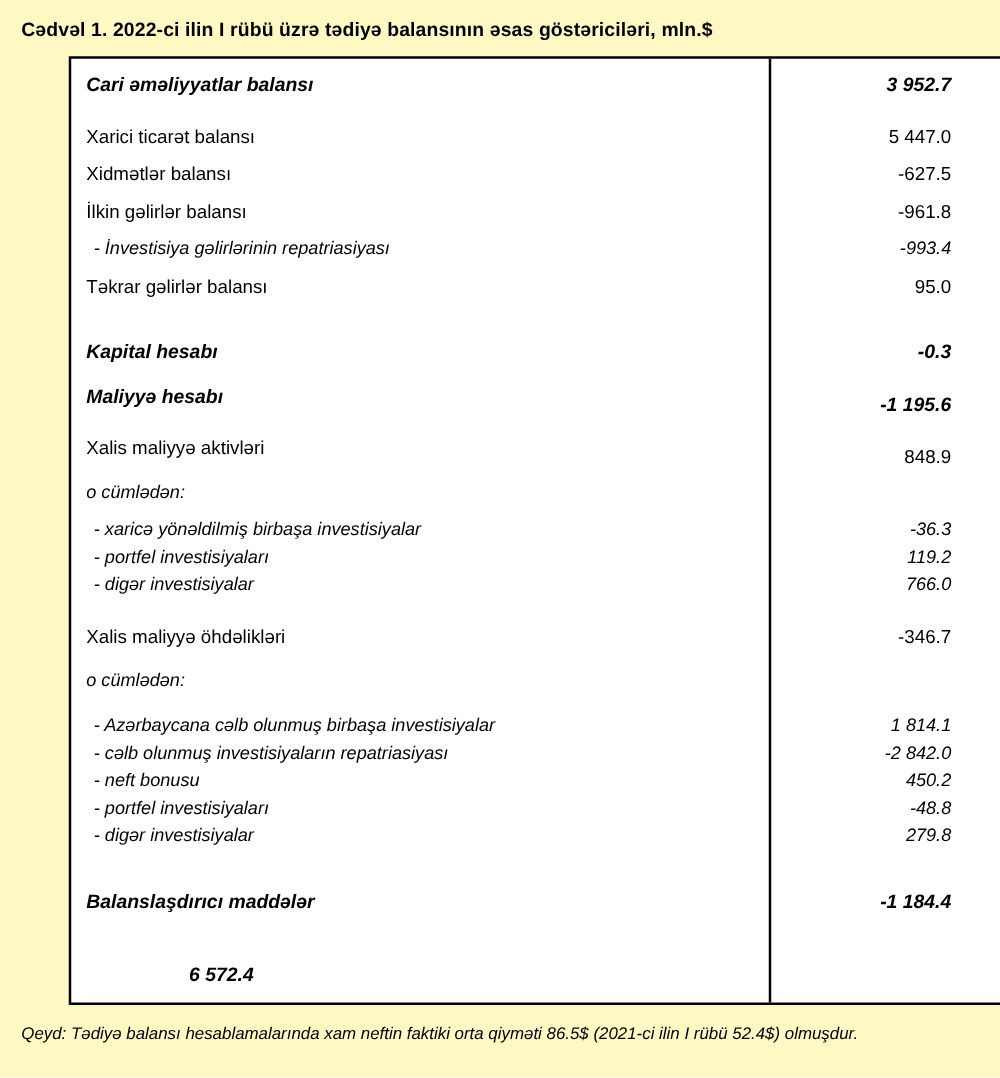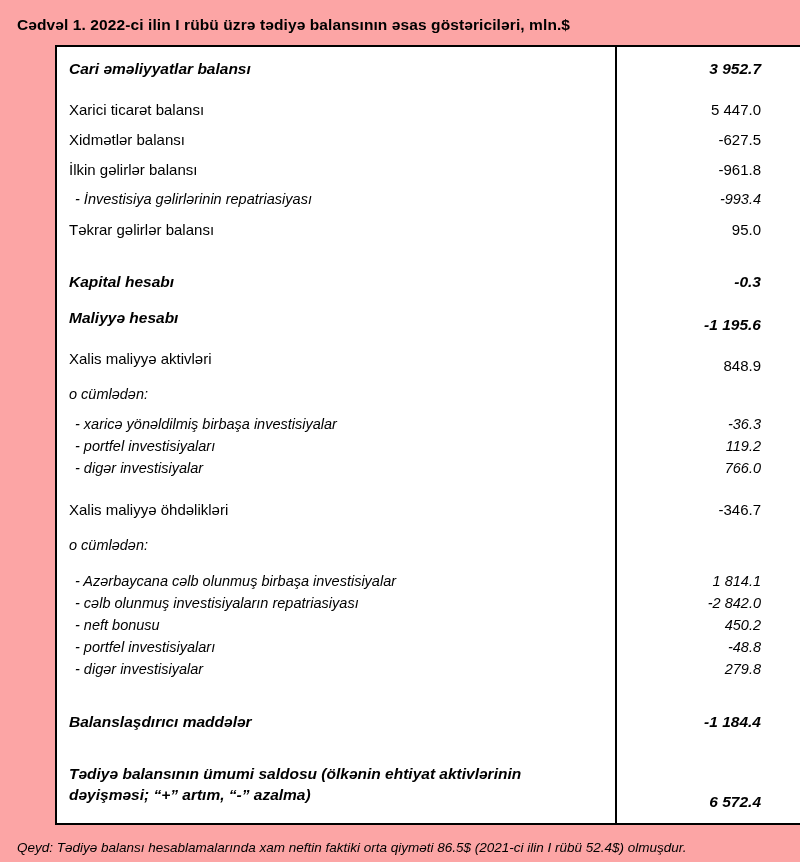--- a/index.html
+++ b/index.html
@@ -7,21 +7,21 @@
     margin: 0;
     padding: 0;
     background: #ffffff;
     color: #000000;
     font-family: "Liberation Sans", sans-serif;
   }
   .page {
     width: 800px;
     height: 862px;
     padding: 10px 15px 0 15px;
-    background: #fca5a5;
+    background: #fef9c3;
     position: relative;
   }
   .doc-title {
     font-size: 15.5px;
     font-weight: bold;
     margin: 6px 0 11px 2px;
     letter-spacing: 0.1px;
   }
   .bop-table {
     position: relative;
@@ -168,21 +168,20 @@
         </div>
         <div class="row kind-sub gap-none">
           <div class="label">- digər investisiyalar</div>
           <div class="value">279.8</div>
         </div>
         <div class="row kind-main gap-xl">
           <div class="label">Balanslaşdırıcı maddələr</div>
           <div class="value">-1 184.4</div>
         </div>
         <div class="row kind-main gap-xl low">
-          <div class="label">Tədiyə balansının ümumi saldosu (ölkənin ehtiyat aktivlərinin dəyişməsi;  “+” artım,  “-” azalma)</div>
           <div class="value">6 572.4</div>
         </div>
       </div>
   </div>
 
   <div class="footnote">Qeyd: Tədiyə balansı hesablamalarında xam neftin faktiki orta qiyməti 86.5$ (2021-ci ilin I rübü 52.4$) olmuşdur.</div>
 
 </div>
 
 </body></html>

